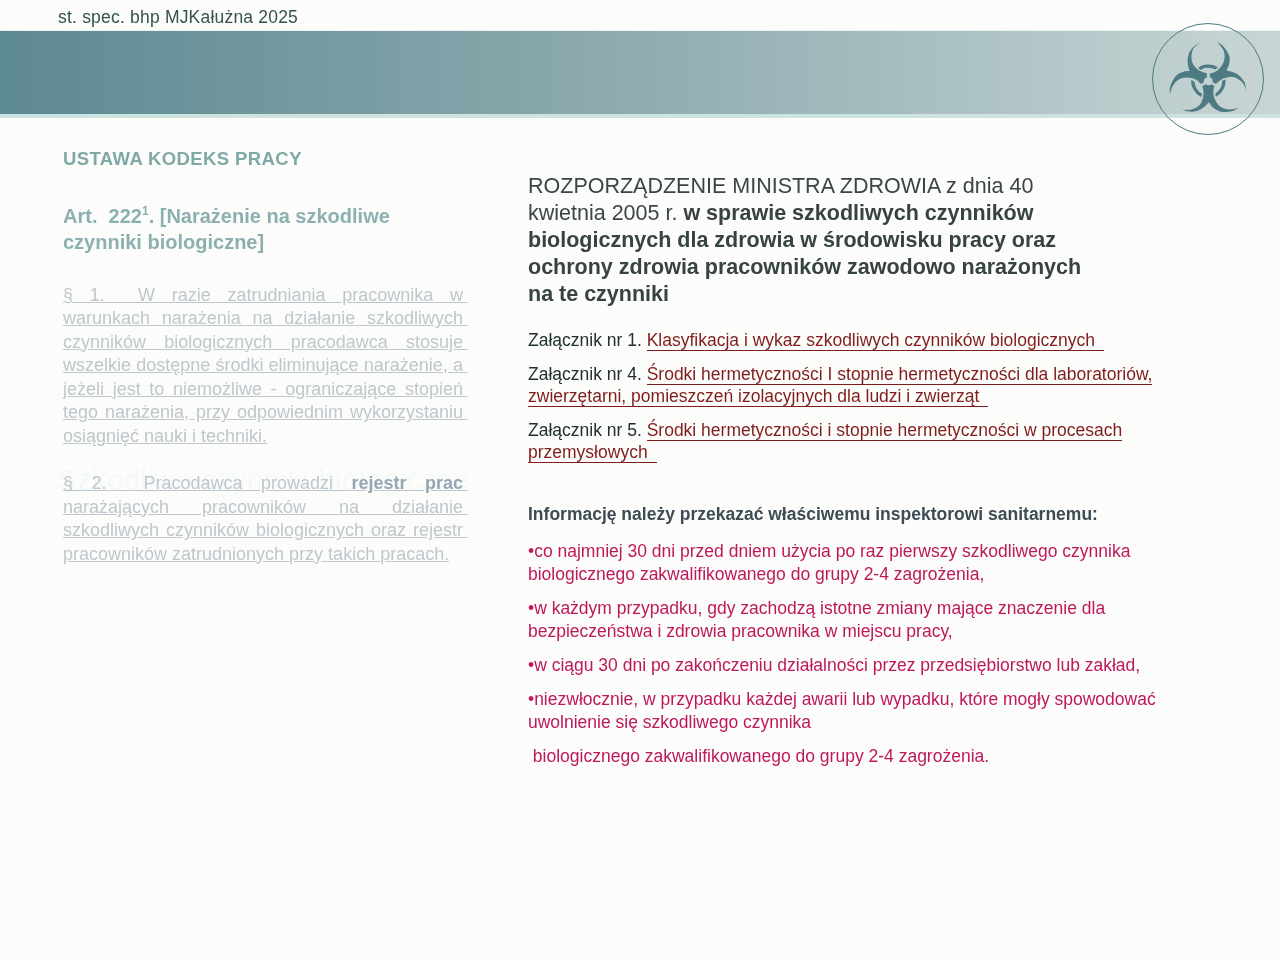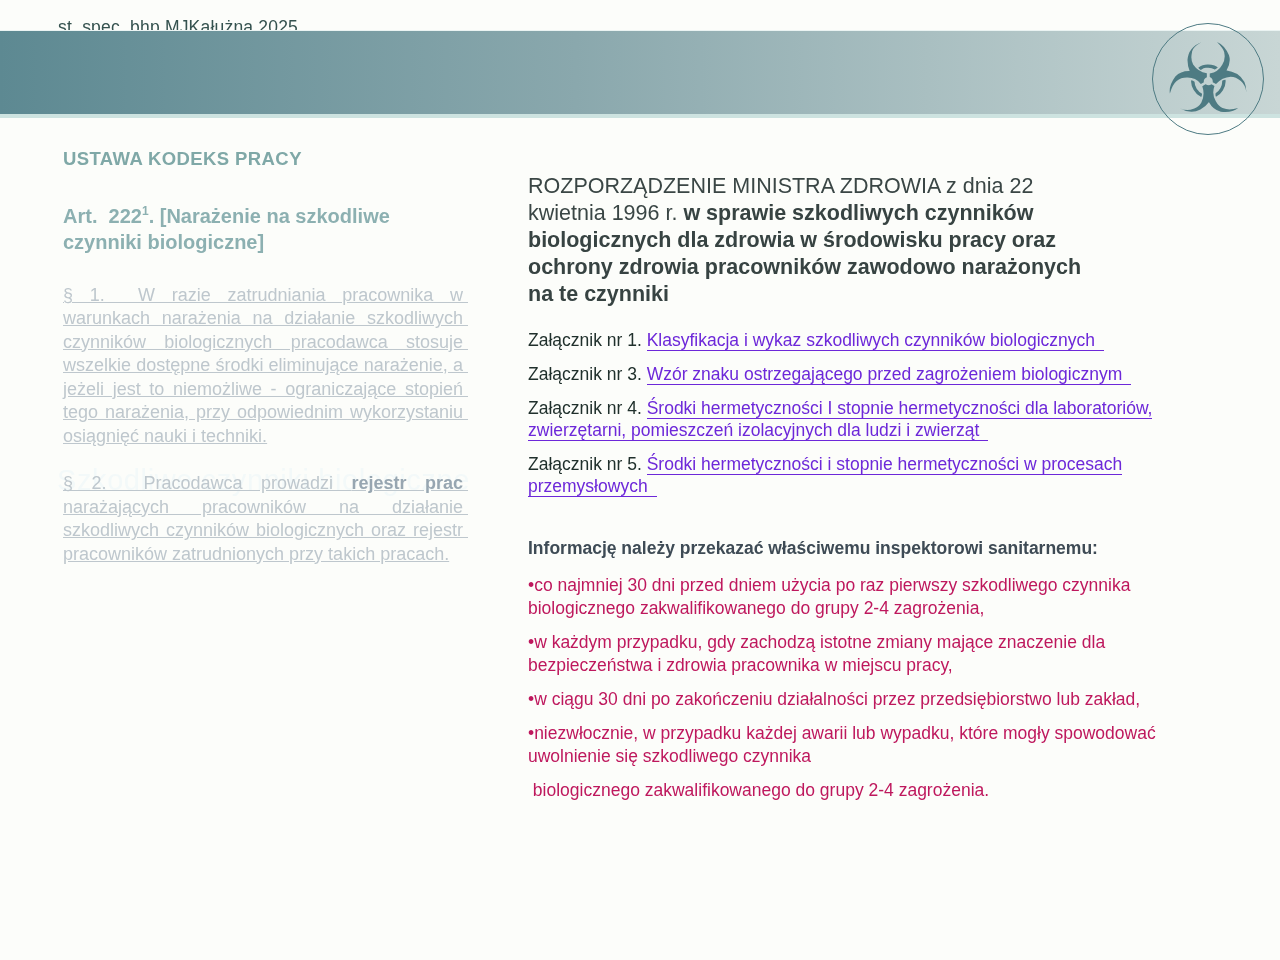--- a/index.html
+++ b/index.html
@@ -6,21 +6,21 @@
   html,body { width:1280px; height:960px; }
   body {
     position:relative;
     background:#fcfdfa;
     font-family:"Liberation Sans", sans-serif;
     overflow:hidden;
   }
 
   
   .credit {
-    position:absolute; left:58px; top:17px;
+    position:absolute; left:58px; top:7px;
     font-size:17.5px; color:#35524f; letter-spacing:0.2px;
   }
 
   
   .band {
     position:absolute; left:0; top:30px; width:1280px; height:84px;
     background:linear-gradient(90deg,#5d8992 0%, #8aa8ad 45%, #c8d6d5 100%);
     border-top:1px solid #eaf3f2;
   }
   .band-strip {
@@ -66,21 +66,21 @@
   .right-col { position:absolute; left:528px; top:173px; width:695px; }
   .reg-title {
     width:572px; font-size:21.5px; line-height:27px; color:#3a4645;
     margin-bottom:21px;
   }
   .reg-title strong { font-weight:bold; color:#374342; }
 
   .attachment { font-size:17.5px; line-height:22px; margin-bottom:12px; }
   .zal-label { color:#20302c; }
   .zal-link {
-    color:#6d28d9; text-decoration:none; cursor:pointer;
+    color:#7f1d1d; text-decoration:none; cursor:pointer;
     border-bottom:1px solid currentColor; padding-right:9px;
   }
 
   .info-heading {
     margin-top:41px; margin-bottom:15px;
     font-size:17.5px; font-weight:bold; color:#3e4b55;
   }
   .bullet-para {
     font-size:17.5px; line-height:23px; color:#be185d;
     margin-bottom:11px; white-space:pre-wrap;
@@ -104,29 +104,26 @@
   <div class="left-heading">USTAWA KODEKS PRACY</div>
   <div class="art-heading">
     <span>Art.&nbsp; 222</span><sup>1</sup><span>. [Narażenie na szkodliwe czynniki biologiczne]</span>
   </div>
   <p class="gray-para">§&nbsp;1.&nbsp; W razie zatrudniania pracownika w warunkach narażenia na działanie szkodliwych czynników biologicznych pracodawca stosuje wszelkie dostępne środki eliminujące narażenie, a jeżeli jest to niemożliwe - ograniczające stopień tego narażenia, przy odpowiednim wykorzystaniu osiągnięć nauki i techniki.</p>
   <p class="gray-para"><span>§&nbsp;2.&nbsp; Pracodawca prowadzi </span><strong>rejestr prac</strong><span> narażających pracowników na działanie szkodliwych czynników biologicznych oraz rejestr pracowników zatrudnionych przy takich pracach.</span></p>
 </div>
 
 <div class="right-col">
   <div class="reg-title">
-    <span>ROZPORZĄDZENIE MINISTRA ZDROWIA z dnia 22 kwietnia 1996 r. </span><strong>w sprawie szkodliwych czynników biologicznych dla zdrowia w środowisku pracy oraz ochrony zdrowia pracowników zawodowo narażonych na te czynniki</strong>
+    <span>ROZPORZĄDZENIE MINISTRA ZDROWIA z dnia 40 kwietnia 2005 r. </span><strong>w sprawie szkodliwych czynników biologicznych dla zdrowia w środowisku pracy oraz ochrony zdrowia pracowników zawodowo narażonych na te czynniki</strong>
   </div>
 
   <div class="attachments">
     <div class="attachment">
       <span class="zal-label">Załącznik nr 1. </span><a class="zal-link">Klasyfikacja i wykaz szkodliwych czynników biologicznych</a>
-    </div>
-    <div class="attachment">
-      <span class="zal-label">Załącznik nr 3. </span><a class="zal-link">Wzór znaku ostrzegającego przed zagrożeniem biologicznym</a>
     </div>
     <div class="attachment">
       <span class="zal-label">Załącznik nr 4. </span><a class="zal-link">Środki hermetyczności I stopnie hermetyczności dla laboratoriów, zwierzętarni, pomieszczeń izolacyjnych dla ludzi i zwierząt</a>
     </div>
     <div class="attachment">
       <span class="zal-label">Załącznik nr 5. </span><a class="zal-link">Środki hermetyczności i stopnie hermetyczności w procesach przemysłowych</a>
     </div>
   </div>
 
   <div class="info-heading">Informację należy przekazać właściwemu inspektorowi sanitarnemu:</div>

